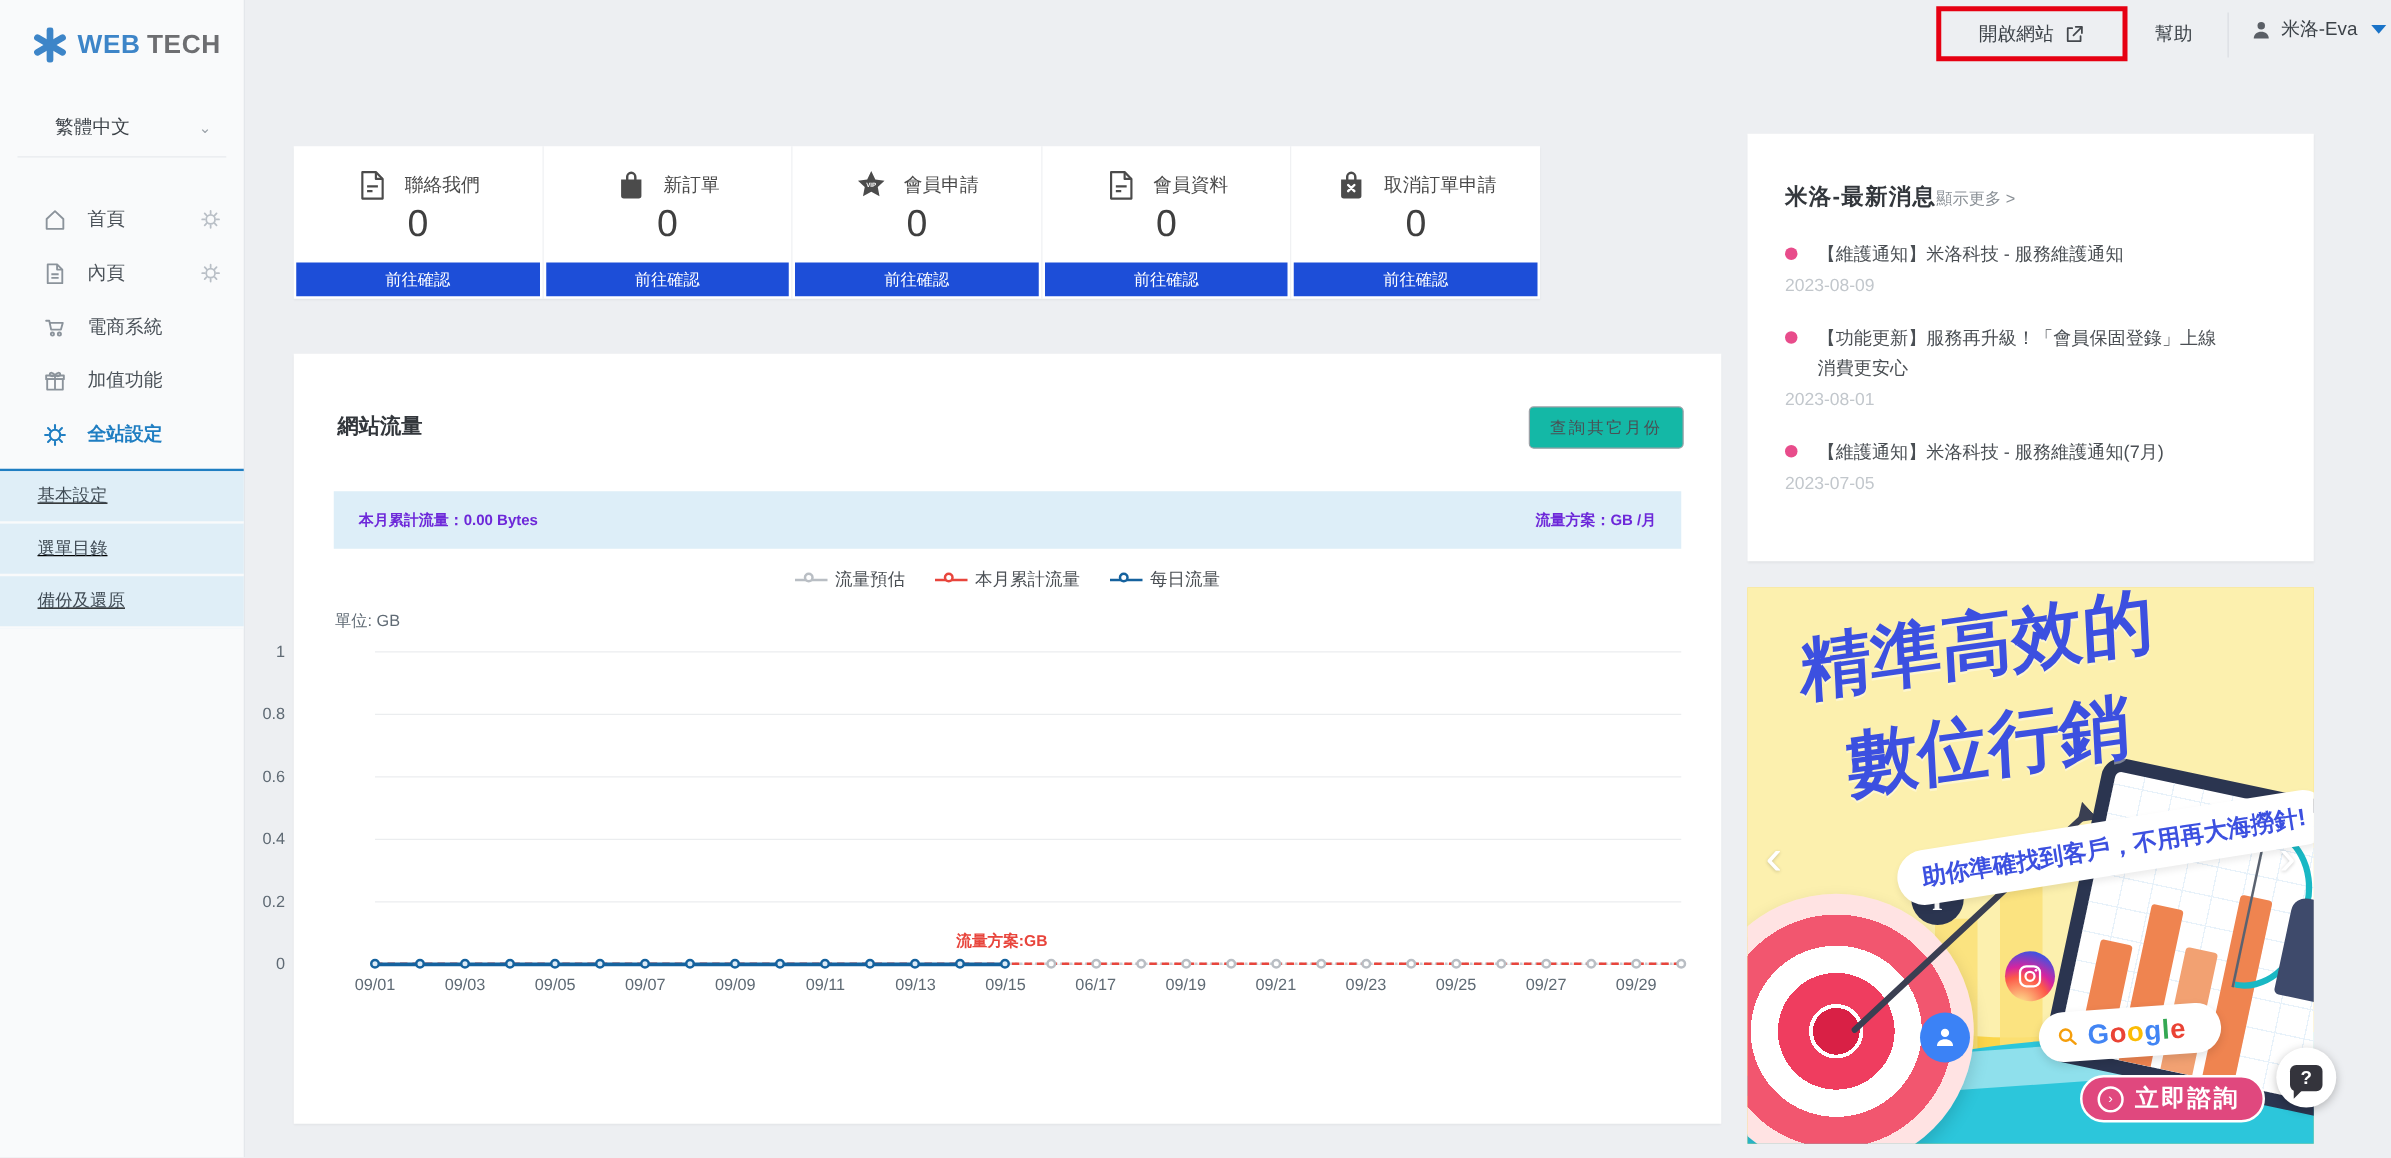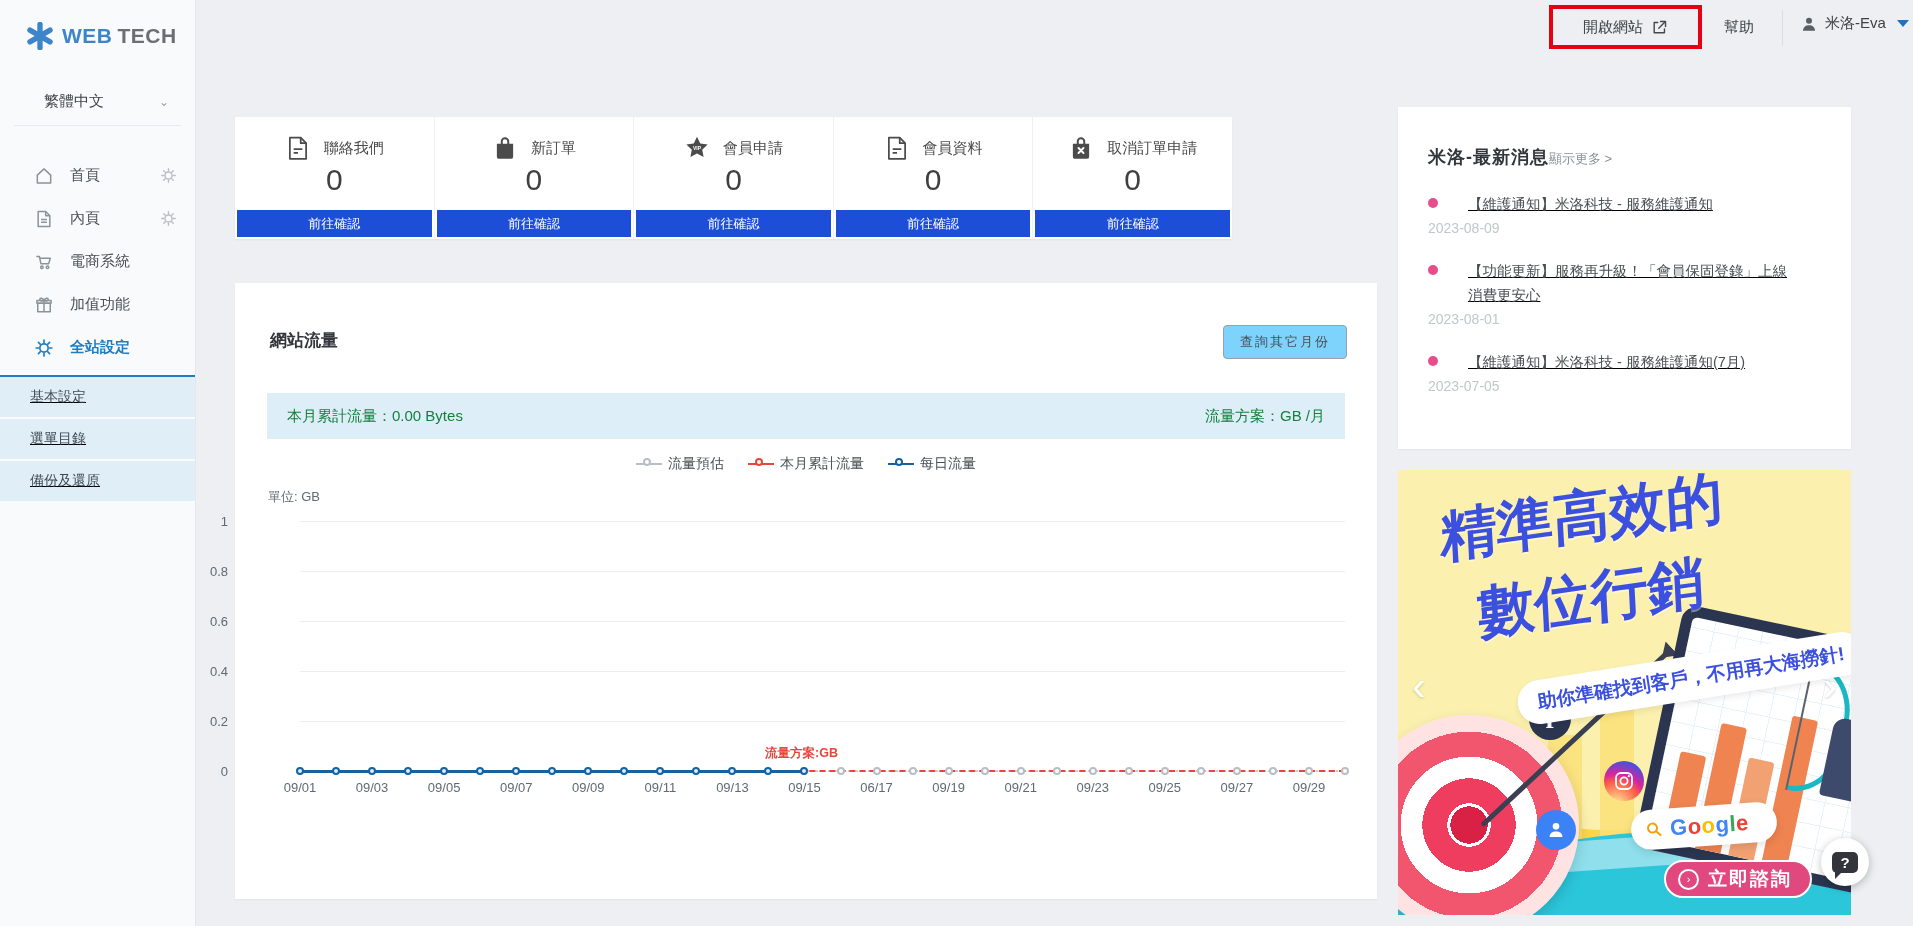--- a/index.html
+++ b/index.html
@@ -47,23 +47,23 @@
   .stat-card:last-child { border-right:none; }
   .stat-top { display:flex; align-items:center; justify-content:center; gap:13px; margin-top:18px; }
   .stat-ic svg { width:26px; height:26px; display:block; }
   .stat-label { font-size:15px; color:#4a4a4a; }
   .stat-value { text-align:center; font-size:30px; color:#3f3f3f; margin-top:2px; line-height:1.1; }
   .stat-btn { position:absolute; left:2px; right:2px; bottom:2px; height:27px; background:#1d4ed8; color:#fff; font-size:13px; border:none; cursor:pointer; font-family:inherit; }
 
   
   .traffic-card { position:absolute; left:235px; top:283px; width:1142px; height:616px; background:#fff; box-shadow:0 1px 2px rgba(0,0,0,.05); }
   .traffic-title { position:absolute; left:35px; top:46px; font-size:17px; font-weight:bold; color:#33373c; }
-  .query-btn { position:absolute; right:30px; top:42px; height:34px; padding:0 16px; background:#7dd3fc; border:1px solid #9aa0a6; border-radius:4px; font-size:13px; color:#4a4f54; letter-spacing:2px; cursor:pointer; font-family:inherit; }
+  .query-btn { position:absolute; right:30px; top:42px; height:34px; padding:0 16px; background:#14b8a6; border:1px solid #9aa0a6; border-radius:4px; font-size:13px; color:#4a4f54; letter-spacing:2px; cursor:pointer; font-family:inherit; }
   .summary-bar { position:absolute; left:32px; right:32px; top:110px; height:46px; background:#ddeef8; display:flex; align-items:center; justify-content:space-between; padding:0 20px; }
-  .summary-left, .summary-right { font-size:15px; color:#15803d; }
+  .summary-left, .summary-right { font-size:12px; color:#6d28d9;font-weight:bold; }
   .legend-row { position:absolute; left:0; right:0; top:172px; display:flex; justify-content:center; gap:24px; }
   .legend-item { display:flex; align-items:center; gap:6px; cursor:pointer; }
   .legend-mark { position:relative; width:26px; height:12px; }
   .lg-line { position:absolute; left:0; right:0; top:5px; height:2px; background:#ccc; }
   .lg-dot { position:absolute; left:7px; top:0; width:8px; height:8px; border-radius:50%; border:2px solid #ccc; background:#fff; }
   .legend-label { font-size:14px; color:#4a4f54; }
   .unit-label { position:absolute; left:33px; top:205px; font-size:13px; color:#5f6a74; }
   .plot { position:absolute; left:65px; top:238px; width:1045px; height:250px; }
   .gridline { position:absolute; left:0; right:0; height:1px; background:#ebedef; }
   .ylabels { position:absolute; left:-62px; top:238px; width:55px; height:250px; }
@@ -79,21 +79,21 @@
   .m-forecast { border:2px solid #b9bec4; background:#fff; z-index:2; }
   .quota-note { position:absolute; left:44.5%; top:224px; font-size:12.5px; font-weight:bold; color:#e8453c; }
 
   
   .news-card { position:absolute; left:1398px; top:107px; width:453px; height:342px; background:#fff; box-shadow:0 1px 2px rgba(0,0,0,.05); }
   .news-head { display:flex; align-items:baseline; justify-content:flex-start; padding:38px 24px 0 30px; }
   .news-title { font-size:18px; font-weight:bold; color:#33373c; letter-spacing:1px; }
   .news-more { font-size:13px; color:#8a9096; cursor:pointer; }
   .news-list { padding:24px 24px 0 30px; }
   .news-item { margin-bottom:24px; cursor:pointer; }
-  .news-line { display:flex; gap:30px;text-decoration:underline; }
+  .news-line { display:flex; gap:16px; }
   .news-dot { width:10px; height:10px; border-radius:50%; background:#e84c8b; margin-top:5px; flex:0 0 10px; }
   .news-item-title { font-size:14.5px; color:#4a4f54; line-height:1.65; white-space:pre-line; }
   .news-date { font-size:14px; color:#c2c7cc; margin-top:3px; }
 
   
   .ad-banner { position:absolute; left:1398px; top:470px; width:453px; height:445px; background:#fbd64a; overflow:hidden; cursor:pointer; }
   .ad-blob { position:absolute; left:-60px; top:-120px; width:600px; height:480px; background:#fcf0ae; border-radius:48% 52% 55% 45% / 55% 48% 52% 45%; }
   .ad-cols { position:absolute; left:150px; bottom:60px; display:flex; gap:18px; align-items:flex-end; }
   .ad-col { width:34px; background:rgba(250,224,120,.85); }
   .ad-headline { position:absolute; left:40px; top:26px; transform:rotate(-8deg) skewX(-5deg); transform-origin:left top; color:#3c50e0; font-weight:bold; font-size:57px; line-height:1.42; text-shadow:0 2px 0 rgba(255,255,255,.4); }

